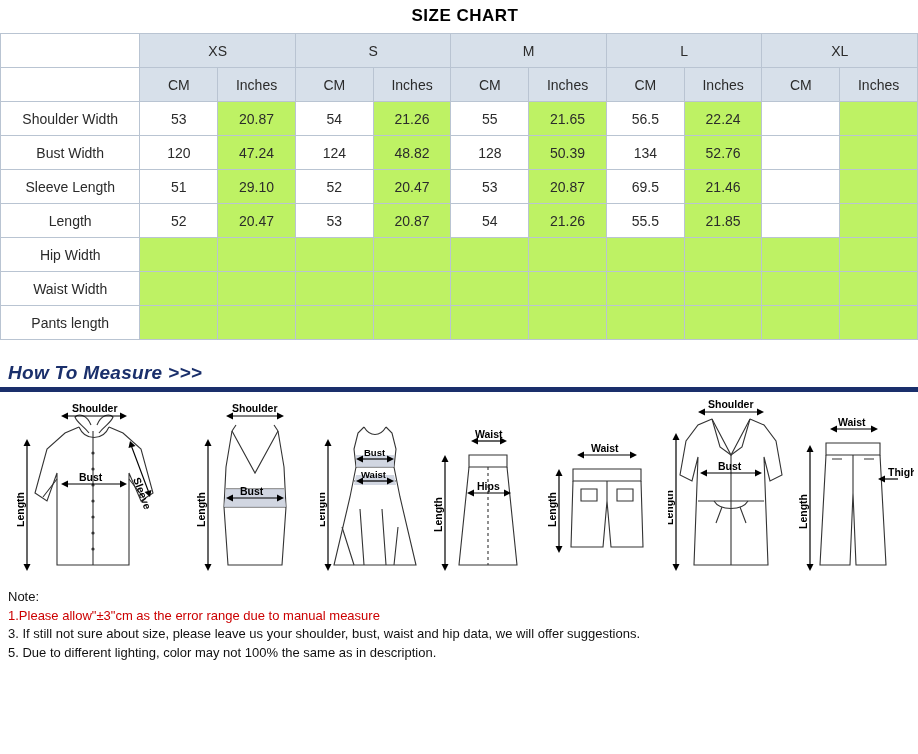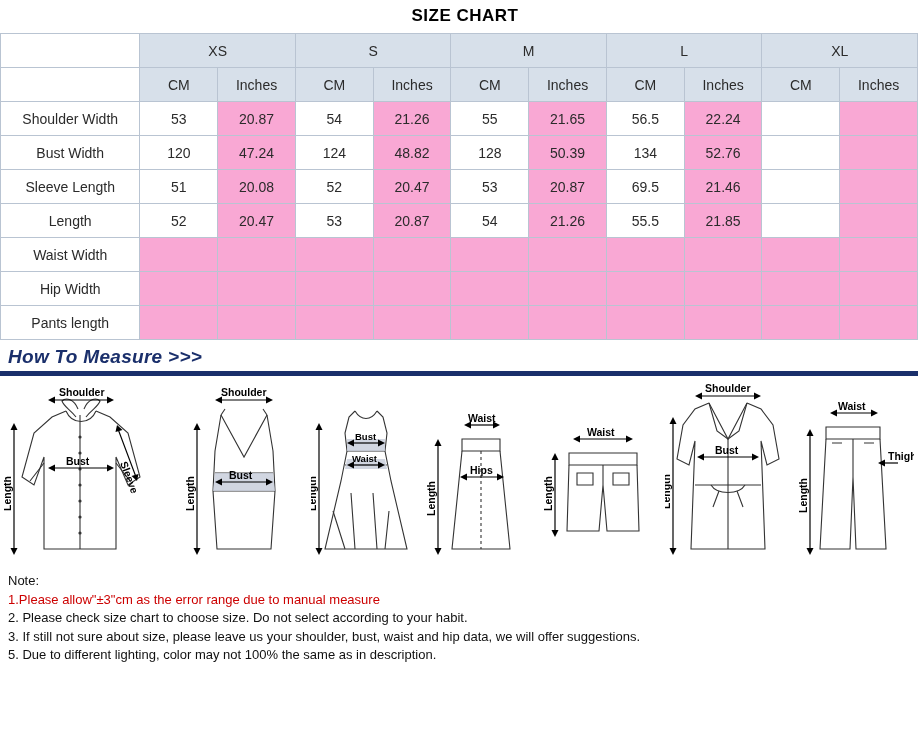--- a/index.html
+++ b/index.html
@@ -67,46 +67,46 @@
   th.unit-head {
     background: #d7e0ea;
     color: #000;
     font-size: 13.5px;
     font-weight: bold;
     height: 30px;
   }
   th.unit-head.blank {
     background: #ffffff;
   }
-  td.shade { background: #f9a8d4; }
+  td.shade { background: #bef264; }
   td.plain { background: #ffffff; }
 
   .howto-wrap {
-    margin-top: 6px;
+    margin-top: 22px;
     position: relative;
   }
   .howto-title {
     font-size: 19px;
     font-weight: bold;
     font-style: italic;
     color: #1a2f6b;
     padding-left: 8px;
     letter-spacing: 0.3px;
   }
   .howto-rule {
     height: 5px;
     background: #1a2f6b;
     margin-top: 3px;
   }
   .figures {
     display: flex;
     align-items: flex-end;
     justify-content: space-between;
     height: 190px;
-    padding: 2px 4px 0 4px;
+    padding: 2px 4px 0 17px;
     box-sizing: border-box;
   }
   .figure {
     position: relative;
     height: 185px;
   }
   .figure svg { display: block; }
 
   .note-block {
     padding: 6px 0 0 8px;
@@ -184,21 +184,21 @@
         <td class="plain">128</td>
         <td class="shade">50.39</td>
         <td class="plain">134</td>
         <td class="shade">52.76</td>
         <td class="plain"></td>
         <td class="shade"></td>
       </tr>
       <tr>
         <td class="rowlabel">Sleeve Length</td>
         <td class="plain">51</td>
-        <td class="shade">20.08</td>
+        <td class="shade">29.10</td>
         <td class="plain">52</td>
         <td class="shade">20.47</td>
         <td class="plain">53</td>
         <td class="shade">20.87</td>
         <td class="plain">69.5</td>
         <td class="shade">21.46</td>
         <td class="plain"></td>
         <td class="shade"></td>
       </tr>
       <tr>
@@ -208,34 +208,34 @@
         <td class="plain">53</td>
         <td class="shade">20.87</td>
         <td class="plain">54</td>
         <td class="shade">21.26</td>
         <td class="plain">55.5</td>
         <td class="shade">21.85</td>
         <td class="plain"></td>
         <td class="shade"></td>
       </tr>
       <tr>
+        <td class="rowlabel">Hip Width</td>
+        <td class="shade"></td>
+        <td class="shade"></td>
+        <td class="shade"></td>
+        <td class="shade"></td>
+        <td class="shade"></td>
+        <td class="shade"></td>
+        <td class="shade"></td>
+        <td class="shade"></td>
+        <td class="shade"></td>
+        <td class="shade"></td>
+      </tr>
+      <tr>
         <td class="rowlabel">Waist Width</td>
-        <td class="shade"></td>
-        <td class="shade"></td>
-        <td class="shade"></td>
-        <td class="shade"></td>
-        <td class="shade"></td>
-        <td class="shade"></td>
-        <td class="shade"></td>
-        <td class="shade"></td>
-        <td class="shade"></td>
-        <td class="shade"></td>
-      </tr>
-      <tr>
-        <td class="rowlabel">Hip Width</td>
         <td class="shade"></td>
         <td class="shade"></td>
         <td class="shade"></td>
         <td class="shade"></td>
         <td class="shade"></td>
         <td class="shade"></td>
         <td class="shade"></td>
         <td class="shade"></td>
         <td class="shade"></td>
         <td class="shade"></td>
@@ -491,18 +491,17 @@
           <text x="11" y="132" font-family="Liberation Sans, sans-serif" font-size="10.5" font-weight="bold" fill="#000" transform="rotate(-90 11 132)">Length</text>
         </svg>
       </div>
 
     </div>
   </div>
 
   <div class="note-block">
     <div class="note-head">Note:</div>
     <div class="red">1.Please allow"±3"cm as the error range due to manual measure</div>
-    <div>2. Please check size chart to choose size. Do not select according to your habit.</div>
     <div>3. If still not sure about size, please leave us your shoulder, bust, waist and hip data, we will offer suggestions.</div>
     <div>5. Due to different lighting, color may not 100% the same as in description.</div>
   </div>
 
 </div>
 
 </body></html>

